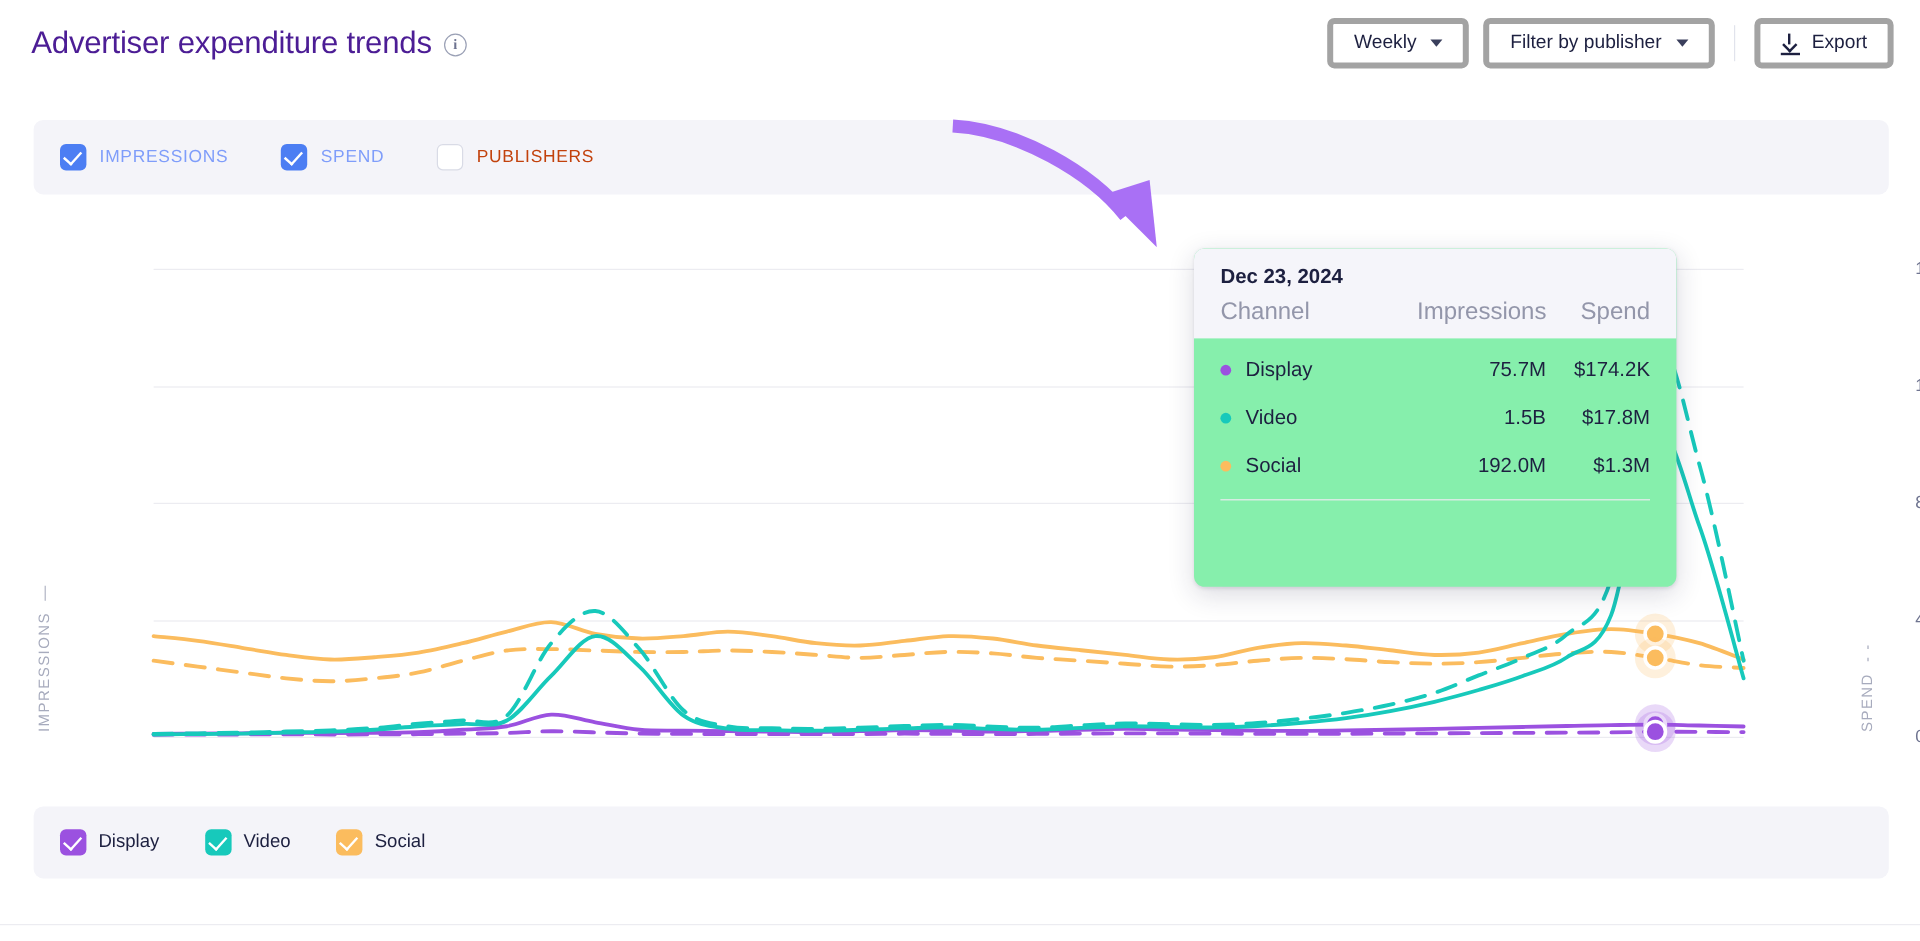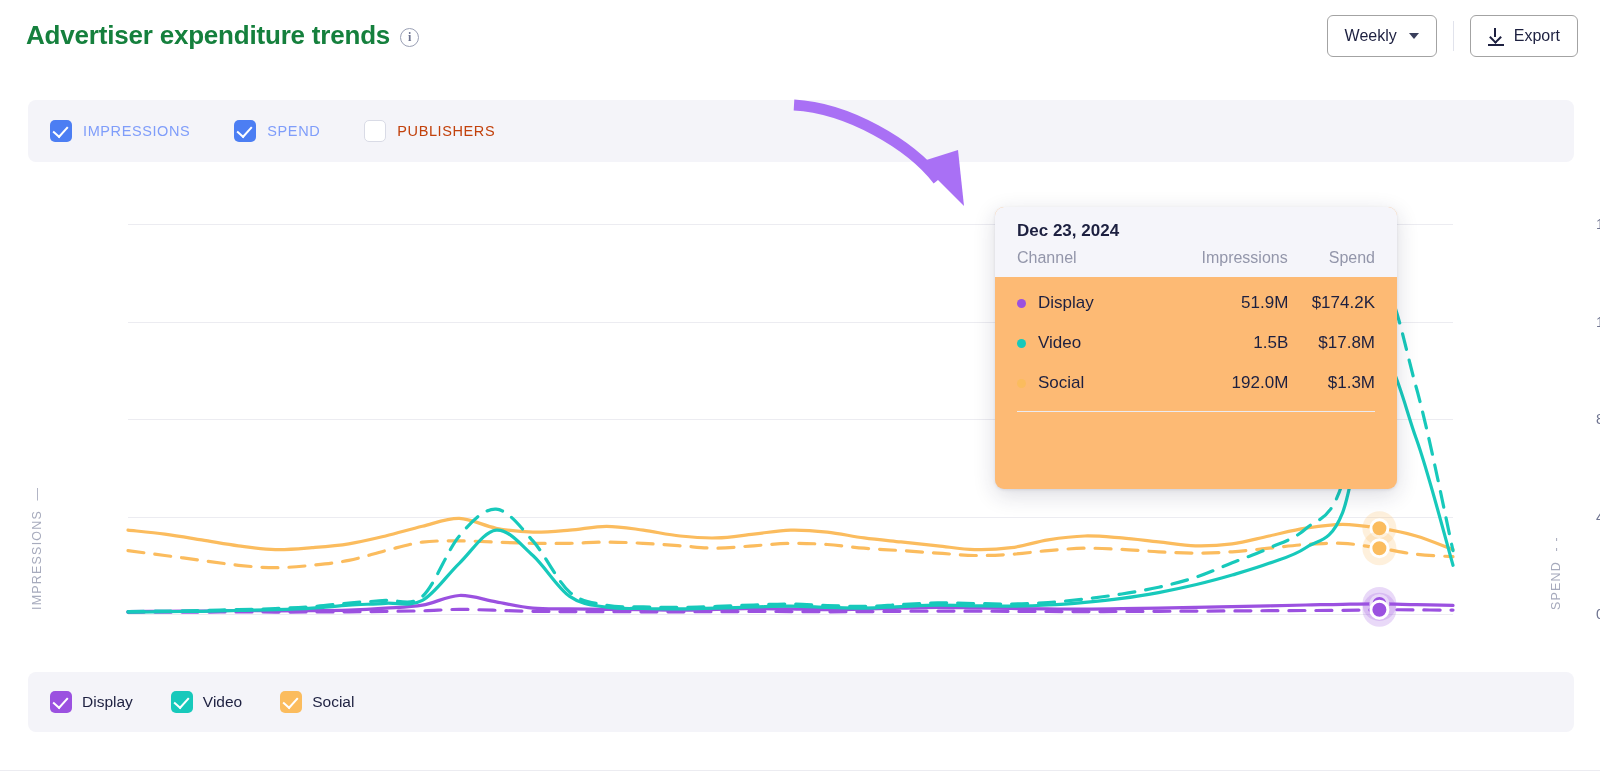--- a/index.html
+++ b/index.html
@@ -15,34 +15,34 @@
 
   
   .header {
     position: absolute; left: 0; top: 0; width: 1600px; height: 72px;
   }
   .title-wrap {
     position: absolute; left: 26px; top: 20px;
     display: flex; align-items: center; gap: 10px;
   }
   .title {
-    font-size: 26px; font-weight: 700; letter-spacing: -0.2px;
-    color: #15803d; white-space: nowrap;
+    font-size: 26px; font-weight: 400; letter-spacing: -0.2px;
+    color: #4c1d95; white-space: nowrap;
   }
   .info-icon {
     width: 19px; height: 19px; border-radius: 50%;
     border: 1.6px solid #9aa0b5; color: #6d7390;
     font-size: 12px; font-weight: 700; line-height: 16px;
     text-align: center; font-family: "Liberation Serif", serif;
     display: inline-block; margin-top: 3px;
   }
 
   .toolbar { position: absolute; right: 22px; top: 15px; display: flex; align-items: center; gap: 12px; }
   .btn {
-    height: 42px; border: 1px solid #a3a3a3; border-radius: 6px;
+    height: 42px; border: 5px solid #a3a3a3; border-radius: 6px;
     background: #fff; display: flex; align-items: center; gap: 10px;
     padding: 0 17px; font-size: 16px; color: #1d2040; cursor: pointer;
     white-space: nowrap;
   }
   .caret {
     width: 0; height: 0; border-left: 5px solid transparent;
     border-right: 5px solid transparent; border-top: 6px solid #3a3f5c;
     display: inline-block; margin-left: 2px;
   }
   .tb-divider { width: 1px; height: 30px; background: #e1e3ec; margin: 0 4px; }
@@ -87,27 +87,27 @@
   .axis-title {
     position: absolute; font-size: 12.5px; letter-spacing: 1.2px;
     color: #a7abbd; white-space: nowrap;
   }
   .axis-title.left { left: 30px; top: 432px; transform: rotate(-90deg); transform-origin: left top; }
   .axis-title.right { left: 1549px; top: 432px; transform: rotate(-90deg); transform-origin: left top; }
 
   
   .tooltip {
     position: absolute; left: 995px; top: 207px; width: 402px; height: 282px;
-    background: #fdba74; border-radius: 9px;
+    background: #86efac; border-radius: 9px;
     box-shadow: 0 6px 22px rgba(30,34,70,0.16), 0 1px 3px rgba(30,34,70,0.10);
     overflow: hidden; z-index: 40;
   }
   .tt-head { background: #f5f5fa; padding: 14px 22px 10px 22px; }
   .tt-date { font-size: 17px; font-weight: 600; color: #1d2040; }
-  .tt-cols { display: flex; margin-top: 8px; font-size: 16px; color: #9396aa; }
+  .tt-cols { display: flex; margin-top: 8px; font-size: 20px; color: #9396aa; }
   .tt-body { padding: 6px 22px 0 22px; }
   .tt-row { display: flex; align-items: center; height: 40px; font-size: 17px; color: #1d2040; }
   .dot { width: 9px; height: 9px; border-radius: 50%; flex: none; margin-right: 12px; }
   .c-name { width: 165px; }
   .c-imp  { width: 118px; text-align: right; }
   .c-spd  { width: 98px; text-align: right; }
   .tt-cols .c-name { width: 186px; }
   .tt-sep { height: 1px; background: #ebebf1; margin: 8px 22px 0 22px; }
   .tt-total { display: flex; align-items: center; height: 52px; padding: 0 22px; font-size: 17px; color: #1d2040; }
   .tt-total .c-name { width: 186px; }
@@ -130,20 +130,24 @@
 
 <div class="header">
   <div class="title-wrap">
     <span class="title">Advertiser expenditure trends</span>
     <span class="info-icon">i</span>
   </div>
 
   <div class="toolbar">
     <div class="btn">
       <span>Weekly</span>
+      <span class="caret"></span>
+    </div>
+    <div class="btn">
+      <span>Filter by publisher</span>
       <span class="caret"></span>
     </div>
     <div class="tb-divider"></div>
     <div class="btn">
       <span class="dl-icon">
           <span class="dl-base"></span>
         </span>
       <span>Export</span>
     </div>
   </div>
@@ -221,21 +225,21 @@
     <div class="tt-cols">
       <span class="c-name">Channel</span>
       <span class="c-imp">Impressions</span>
       <span class="c-spd">Spend</span>
     </div>
   </div>
   <div class="tt-body">
     <div class="tt-row">
       <span class="dot" style="background:#9b51e0"></span>
       <span class="c-name">Display</span>
-      <span class="c-imp">51.9M</span>
+      <span class="c-imp">75.7M</span>
       <span class="c-spd">$174.2K</span>
     </div>
     <div class="tt-row">
       <span class="dot" style="background:#17c9bb"></span>
       <span class="c-name">Video</span>
       <span class="c-imp">1.5B</span>
       <span class="c-spd">$17.8M</span>
     </div>
     <div class="tt-row">
       <span class="dot" style="background:#fbbc5e"></span>

